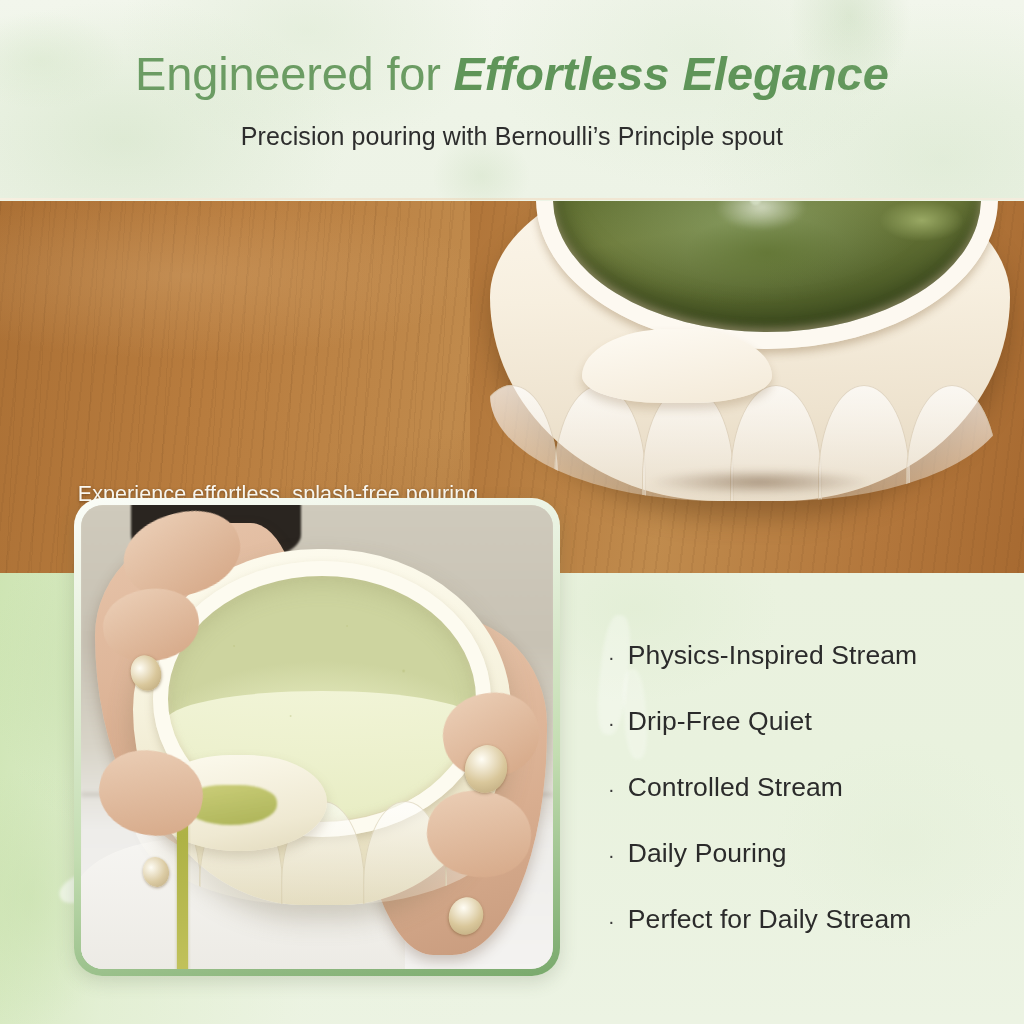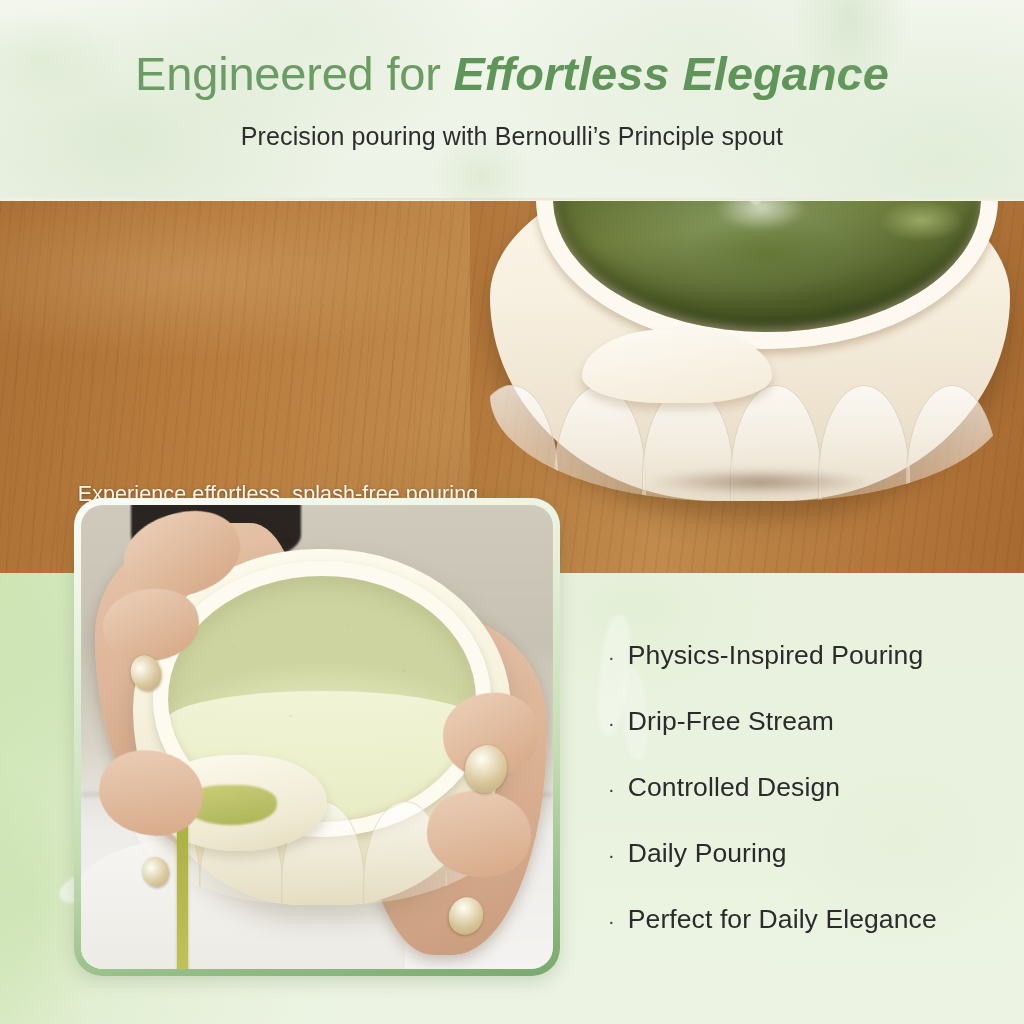--- a/index.html
+++ b/index.html
@@ -369,37 +369,37 @@
     <div class="brush b1"></div>
     <div class="brush b2"></div>
     <div class="brush b3"></div>
     <div class="brush b4"></div>
     <div class="brush b5"></div>
   </div>
 
   <div class="bullets">
     <div class="bullet">
       <span class="dot">·</span>
-      <span>Physics-Inspired Pouring</span>
+      <span>Physics-Inspired Stream</span>
     </div>
     <div class="bullet">
       <span class="dot">·</span>
-      <span>Drip-Free Stream</span>
+      <span>Drip-Free Quiet</span>
     </div>
     <div class="bullet">
       <span class="dot">·</span>
-      <span>Controlled Design</span>
+      <span>Controlled Stream</span>
     </div>
     <div class="bullet">
       <span class="dot">·</span>
       <span>Daily Pouring</span>
     </div>
     <div class="bullet">
       <span class="dot">·</span>
-      <span>Perfect for Daily Elegance</span>
+      <span>Perfect for Daily Stream</span>
     </div>
   </div>
 
   <div class="card">
     <div class="card-photo">
       <div class="kitchen-bg"></div>
       <div class="counter-edge"></div>
       <div class="dark-sleeve"></div>
       <div class="towel"></div>
 

